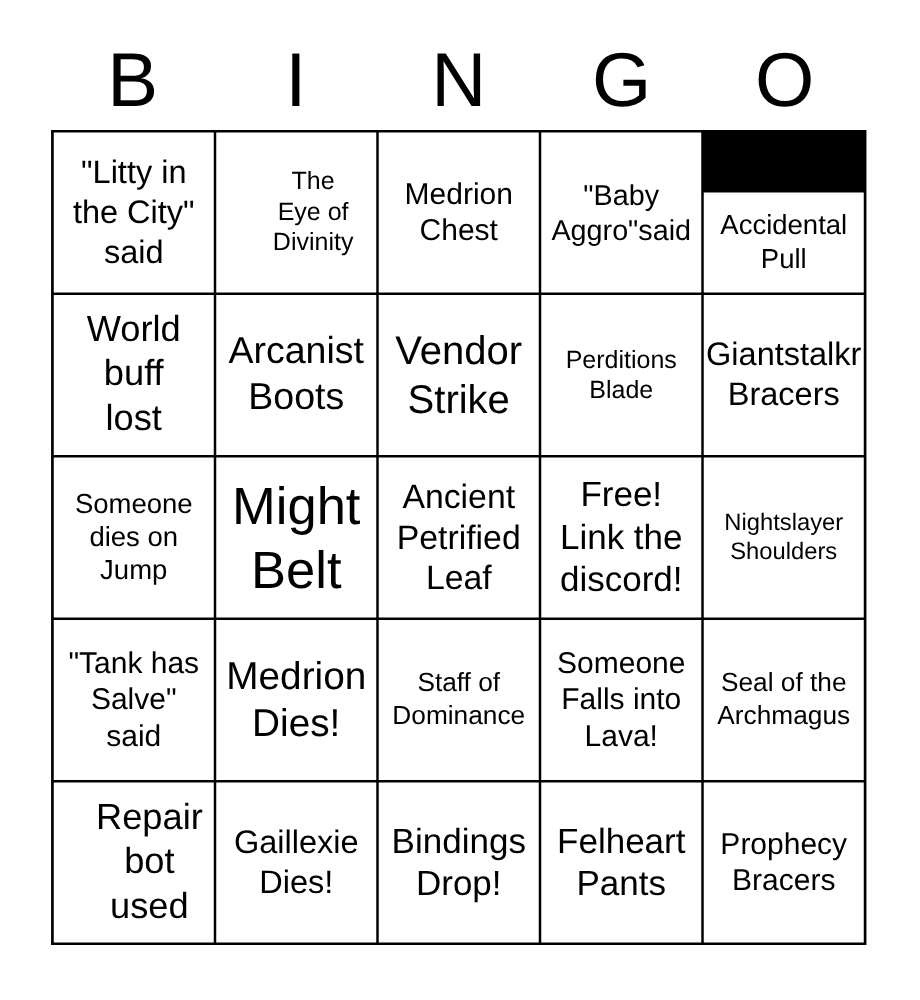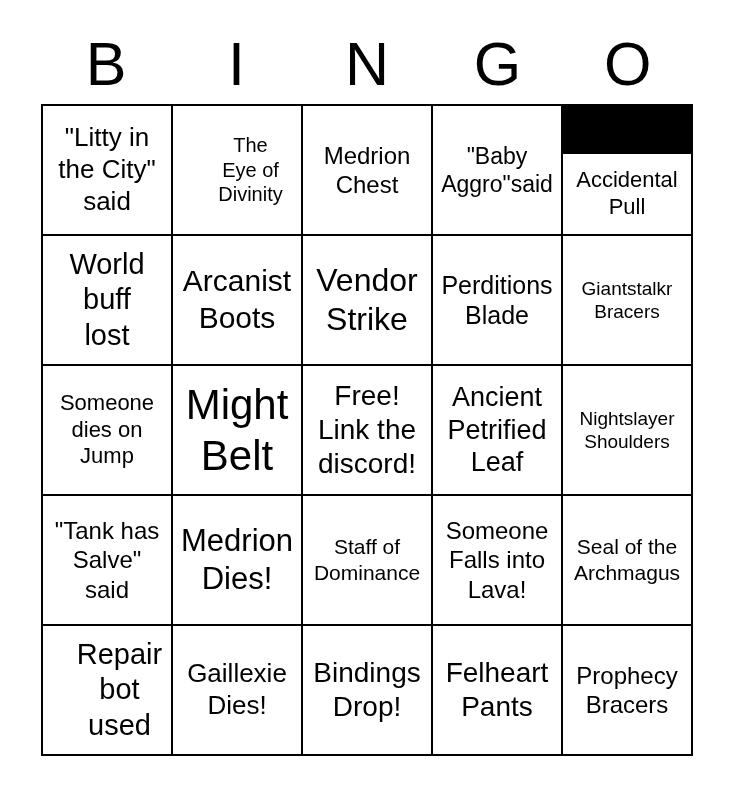--- a/index.html
+++ b/index.html
@@ -81,35 +81,35 @@
 Aggro"said</div>
     <div class="bingo-cell" style="font-size: 22px; margin-top: 48px;">Accidental
 Pull</div>
     <div class="bingo-cell" style="font-size: 29px;">World
 buff
 lost</div>
     <div class="bingo-cell" style="font-size: 30px;">Arcanist
 Boots</div>
     <div class="bingo-cell" style="font-size: 32px;">Vendor
 Strike</div>
-    <div class="bingo-cell" style="font-size: 25px;">Perditions
+    <div class="bingo-cell" style="font-size: 20px;">Perditions
 Blade</div>
-    <div class="bingo-cell" style="font-size: 19px;">Giantstalkr
+    <div class="bingo-cell" style="font-size: 26px;">Giantstalkr
 Bracers</div>
     <div class="bingo-cell" style="font-size: 22px;">Someone
 dies on
 Jump</div>
     <div class="bingo-cell" style="font-size: 42px;">Might
 Belt</div>
+    <div class="bingo-cell" style="font-size: 27px;">Ancient
+Petrified
+Leaf</div>
     <div class="bingo-cell" style="font-size: 28px;">Free!
 Link the
 discord!</div>
-    <div class="bingo-cell" style="font-size: 27px;">Ancient
-Petrified
-Leaf</div>
     <div class="bingo-cell" style="font-size: 19px;">Nightslayer
 Shoulders</div>
     <div class="bingo-cell" style="font-size: 24px;">"Tank has
 Salve"
 said</div>
     <div class="bingo-cell" style="font-size: 31px;">Medrion
 Dies!</div>
     <div class="bingo-cell" style="font-size: 21px;">Staff of
 Dominance</div>
     <div class="bingo-cell" style="font-size: 24px;">Someone

